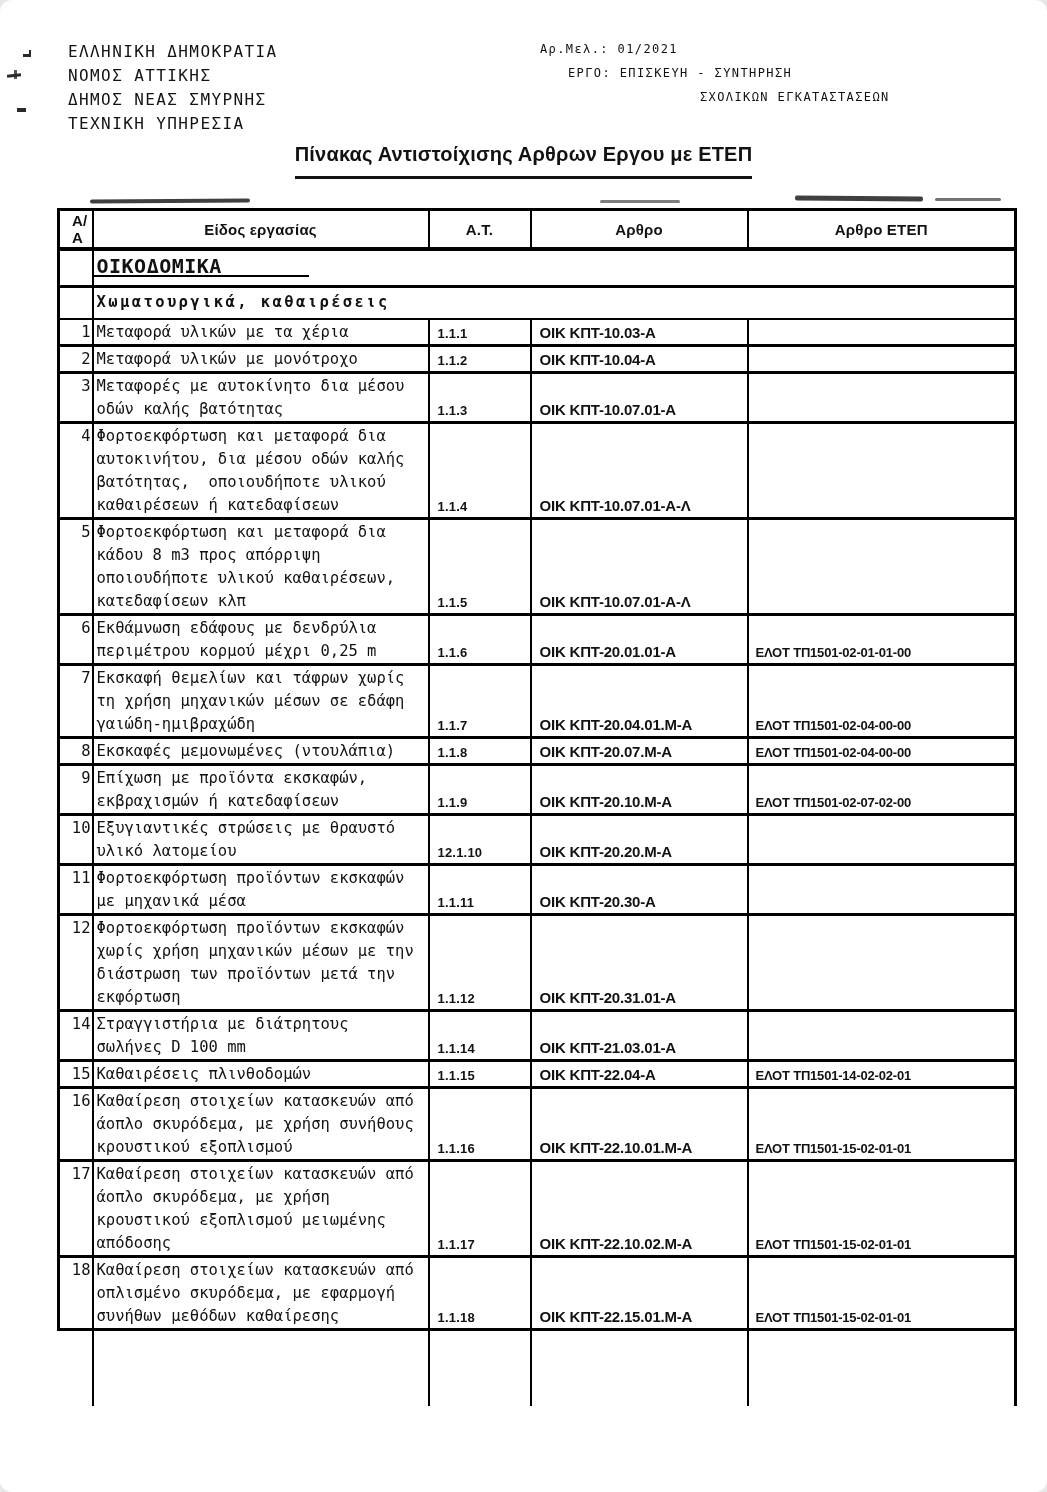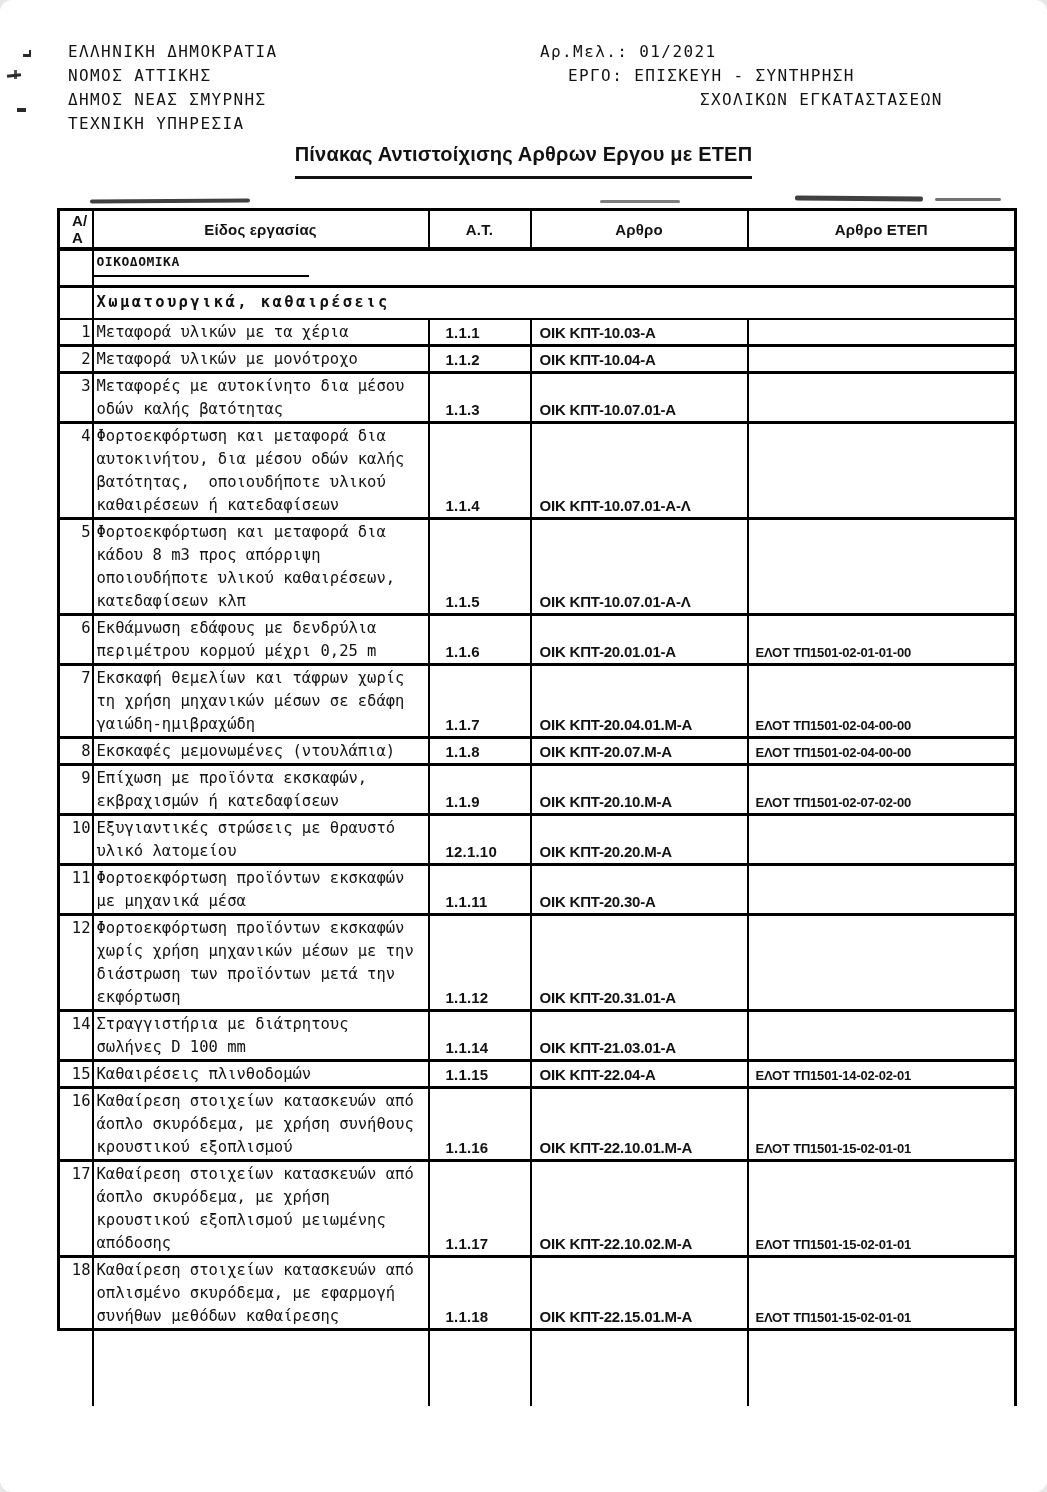--- a/index.html
+++ b/index.html
@@ -14,21 +14,21 @@
     border-radius:12px;
   }
   
   .letterhead-left{
     position:absolute;left:68px;top:40px;
     font-size:16px;line-height:24px;letter-spacing:1.4px;
     white-space:pre;
   }
   .lh-right-line{
     position:absolute;
-    font-size:16px;letter-spacing:1.4px;white-space:pre;
+    font-size:12px;letter-spacing:1.4px;white-space:pre;
   }
   #lh-r1{left:540px;top:42px;}
   #lh-r2{left:568px;top:66px;}
   #lh-r3{left:700px;top:90px;}
   
   .title-wrap{position:absolute;left:0;top:143px;width:100%;text-align:center;}
   .doc-title{
     display:inline-block;
     font-family:"Liberation Sans", sans-serif;
     font-size:20px;font-weight:bold;
@@ -54,21 +54,21 @@
     border-bottom:4px solid #000;
     height:22px;padding:1px 12px;
     letter-spacing:0.2px;
   }
   th.hdr.first{border-left:3px solid #000;}
   th.hdr.last{border-right:3px solid #000;}
   
   td.sec-aa{border-left:3px solid #000;border-right:2px solid #000;border-bottom:0;}
   td.sec-label{
     border-right:3px solid #000;border-bottom:0;
-    font-size:13px;font-weight:bold;
+    font-size:20px;font-weight:bold;
     vertical-align:top;padding:3px 12px 0 3px;
     letter-spacing:0.5px;height:31px;
     position:relative;white-space:pre;
   }
   td.sec-label .partial-rule{
     position:absolute;left:0;top:24px;width:215px;height:2px;background:#000;
   }
   tr.subsection td{border-top:3px solid #000;border-bottom:2px solid #000;}
   td.sub-aa{border-left:3px solid #000;border-right:2px solid #000;}
   td.sub-label{
@@ -86,22 +86,22 @@
     padding:1px 1px 0 0;
   }
   td.c-desc{
     font-size:15.5px;line-height:23px;
     vertical-align:top;padding:1px 0 0 3px;
     white-space:pre;
     margin-top:35px;
   }
   td.c-at{
     font-family:"Liberation Sans", sans-serif;
-    font-size:15px;font-weight:bold;
-    vertical-align:bottom;padding:0 0 3px 16px;
+    font-size:13px;font-weight:bold;
+    vertical-align:bottom;padding:0 0 3px 8px;
     letter-spacing:0.2px;
   }
   td.c-arthro{
     font-family:"Liberation Sans", sans-serif;
     font-size:15px;font-weight:bold;
     vertical-align:bottom;padding:0 0 3px 8px;
     letter-spacing:-0.2px;
   }
   td.c-etep{
     border-right:3px solid #000 !important;

